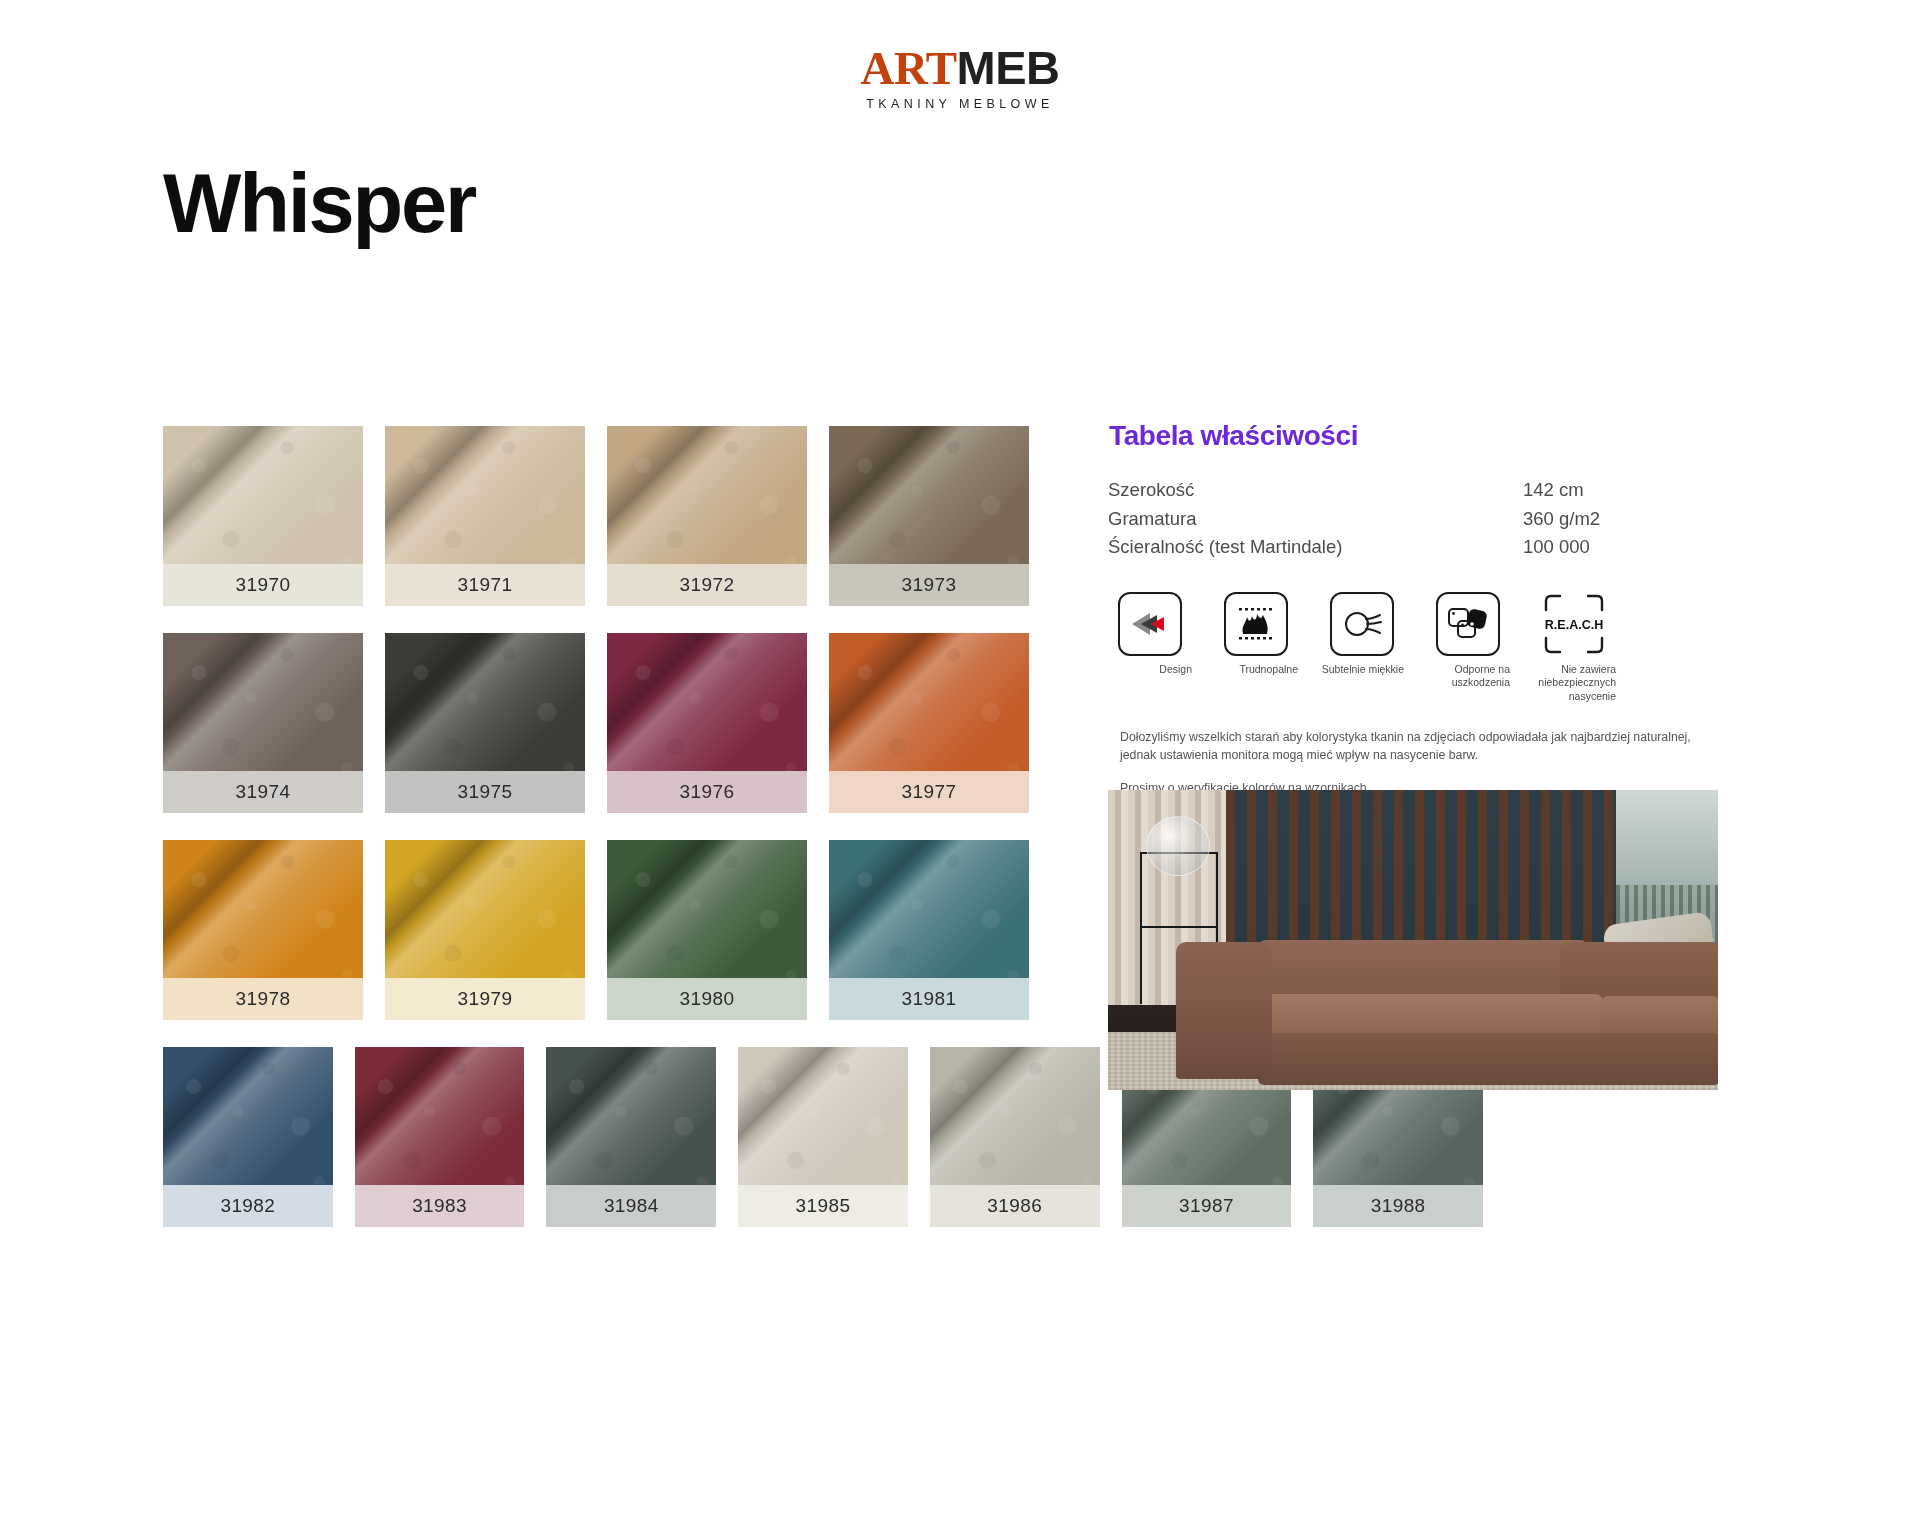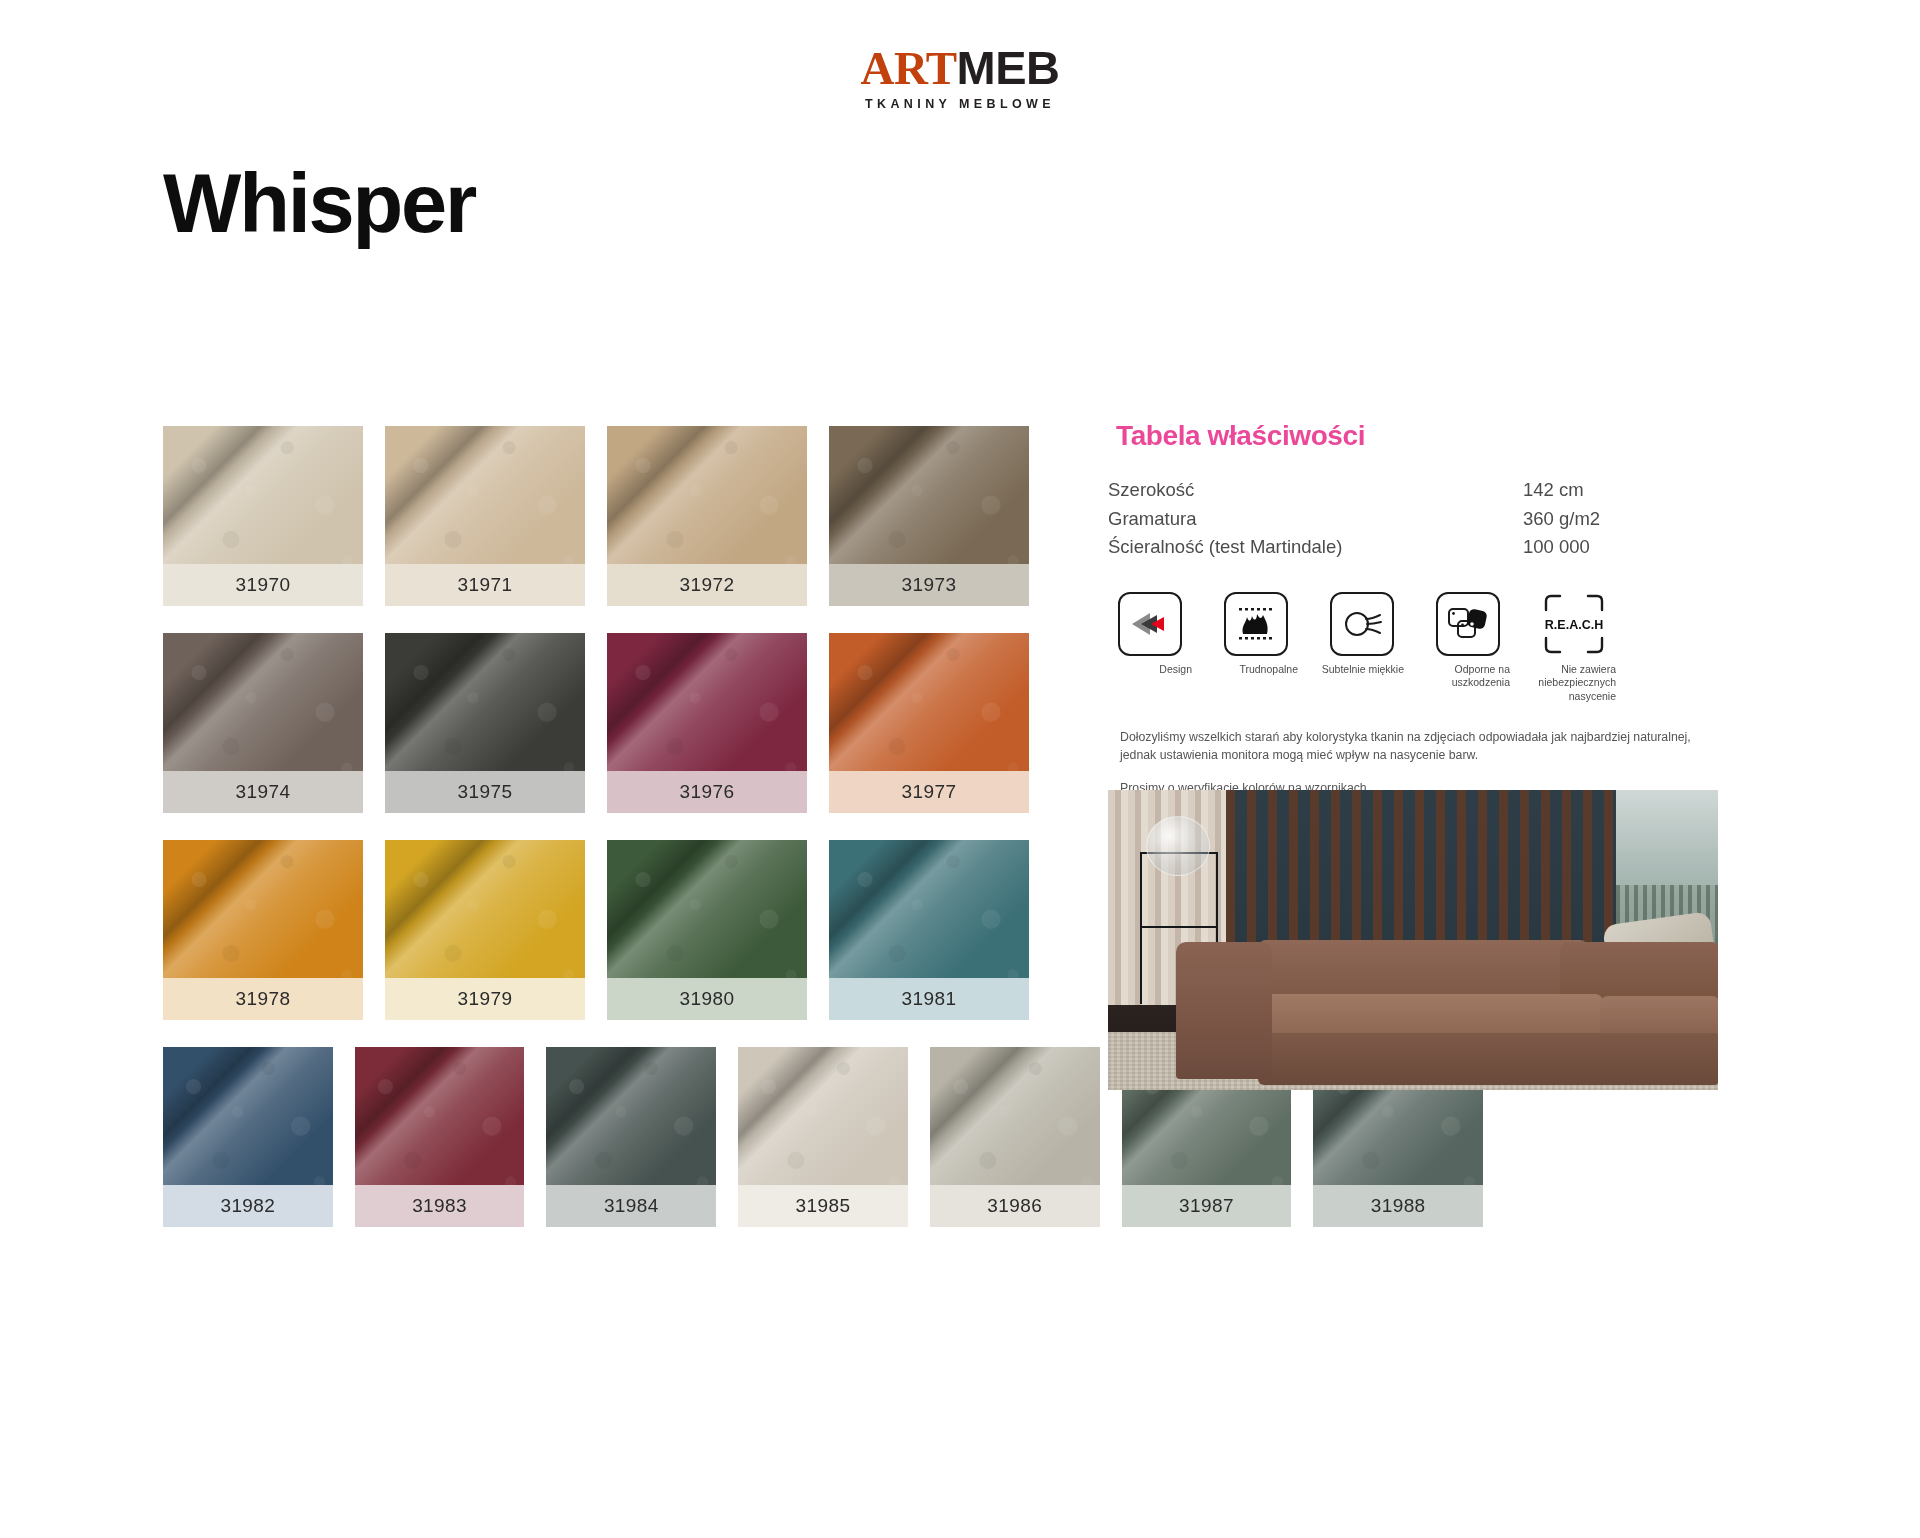--- a/index.html
+++ b/index.html
@@ -31,21 +31,21 @@
     line-height: 1;
     display: inline-block;
   }
   .logo-art { color: #c2410c; font-family: Liberation Serif, serif; }
   .logo-meb { color: #231f20; }
   .logo-sub {
     margin-top: 5px;
     font-size: 12.5px;
     letter-spacing: 4.4px;
     color: #231f20;
-    font-weight: 700;
+    font-weight: 400;
   }
 
   
   .page-title {
     position: absolute;
     top: 162px;
     left: 163px;
     font-size: 83px;
     font-weight: 800;
     letter-spacing: -2.2px;
@@ -139,22 +139,22 @@
   .right-panel {
     position: absolute;
     top: 420px;
     left: 1108px;
     width: 620px;
   }
   .props-title {
     font-size: 28px;
     font-weight: 800;
     letter-spacing: -0.4px;
-    color: #ec4899;
-    margin: 0 0 26px 8px;
+    color: #6d28d9;
+    margin: 0 0 26px 1px;
   }
   .props-table {
     width: 100%;
     border-collapse: collapse;
     font-size: 18.5px;
     color: #4c4c4c;
   }
   .props-table td {
     padding: 0 0 4px 0;
     vertical-align: top;

